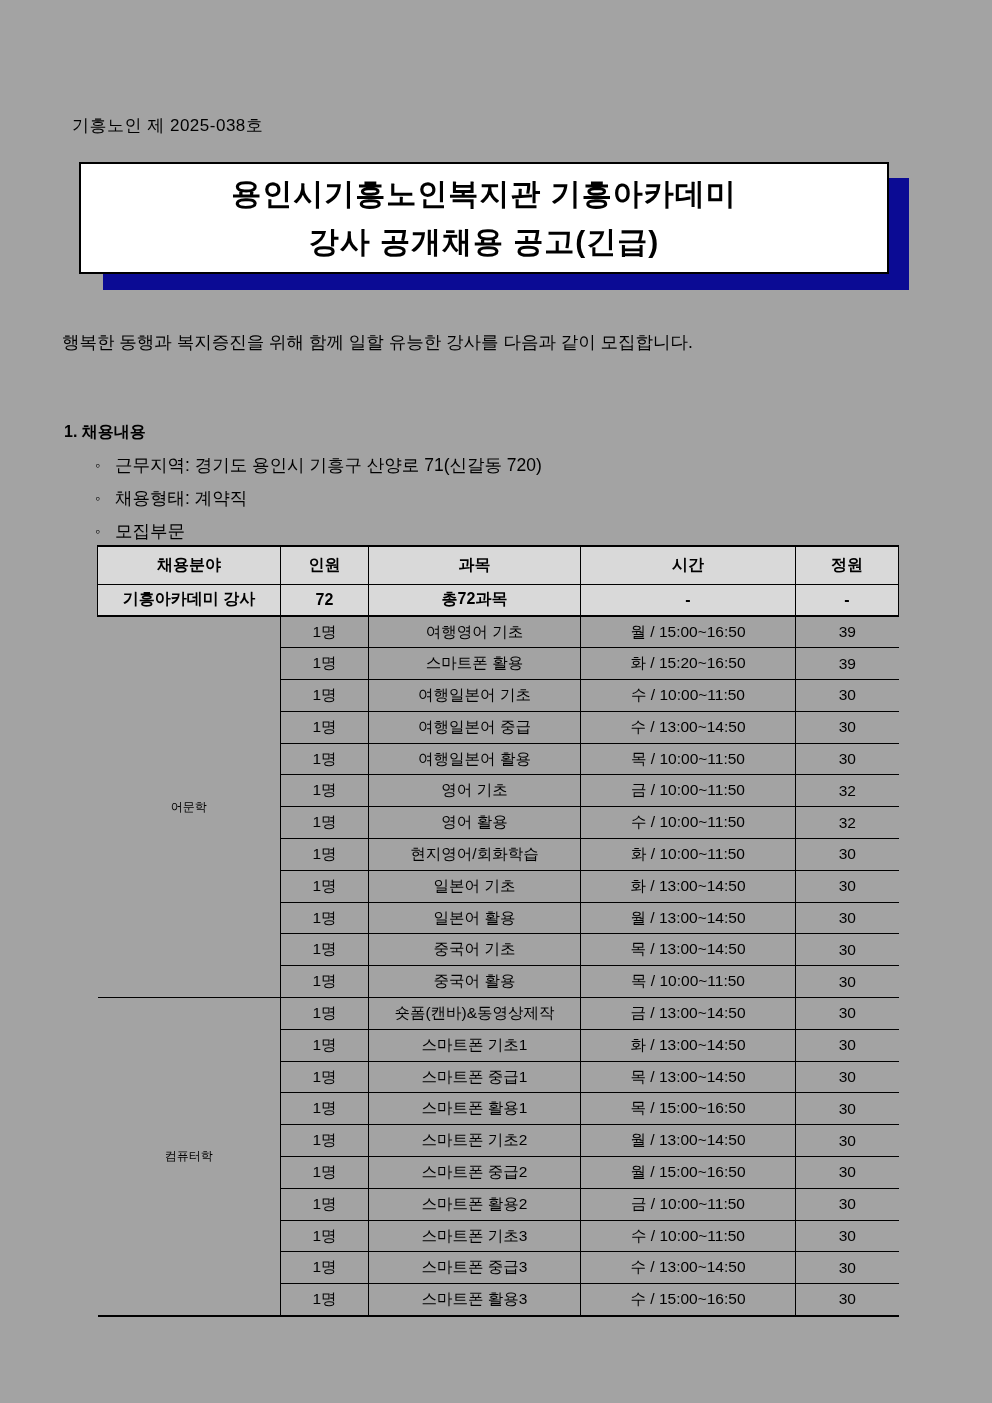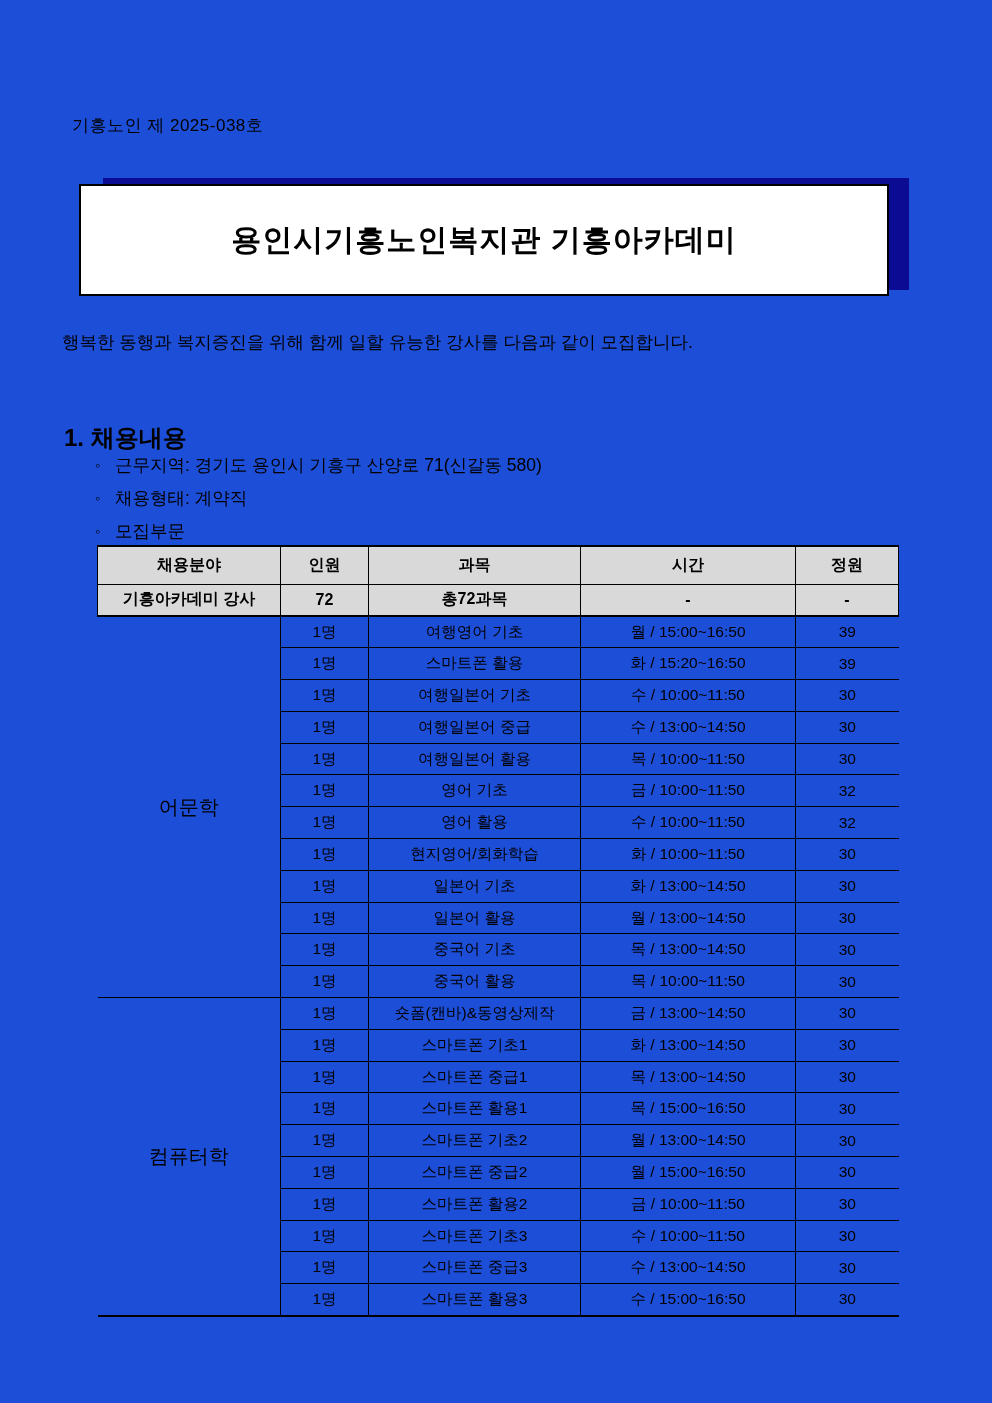--- a/index.html
+++ b/index.html
@@ -2,21 +2,21 @@
 <html style="--shadow-color: #0B0B94; --header-bg: #D9D9D9;"><head>
 <meta charset="utf-8">
 <style>
   * { margin: 0; padding: 0; box-sizing: border-box; }
   html, body { background: #ffffff; }
   body { font-family: "Liberation Sans", "DejaVu Sans", sans-serif; color: #000; }
   .page {
     position: relative;
     width: 992px;
     height: 1403px;
-    background: #1d4ed8;
+    background: #a3a3a3;
     overflow: hidden;
   }
   .doc-number {
     position: absolute;
     left: 72px; top: 114px;
     font-size: 17px;
     letter-spacing: 0.5px;
   }
   .title-shadow {
     position: absolute;
@@ -28,42 +28,41 @@
     position: absolute;
     left: 79px; top: 162px;
     width: 810px; height: 112px;
     background: #ffffff;
     border: 2px solid #000;
     display: flex;
     flex-direction: column;
     justify-content: center;
     align-items: center;
     text-align: center;
-    margin-top: 22px;
   }
   .title-line {
     font-size: 30px;
     font-weight: bold;
     line-height: 48px;
     letter-spacing: 1px;
     white-space: nowrap;
   }
   .intro {
     position: absolute;
     left: 62px; top: 326px;
     width: 875px;
     font-size: 17.5px;
     line-height: 33px;
     white-space: nowrap;
   }
   .intro-l1 { padding-left: 26px; }
   .sec-heading {
     position: absolute;
     left: 64px; top: 422px;
-    font-size: 24px;
+    font-size: 16px;
     font-weight: bold;
   }
   .bullets {
     position: absolute;
     left: 95px; top: 448px;
   }
   .bullet {
     display: flex;
     align-items: center;
     height: 33px;
@@ -106,46 +105,47 @@
     font-weight: bold;
     font-size: 16px;
     height: 32px;
   }
   .rt tr.data td {
     border: 1px solid #000;
     height: 31.8px;
   }
   .rt tr.data td.cat {
     border-left: none;
-    font-size: 20px;
+    font-size: 12px;
   }
   .rt tr.data td.col-capacity { border-right: none; }
 </style>
 </head>
 <body>
 
 <div class="page">
 
   <div class="doc-number">기흥노인 제 2025-038호</div>
 
   <div class="title-shadow"></div>
   <div class="title-box">
     <div class="title-line">용인시기흥노인복지관 기흥아카데미</div>
+    <div class="title-line">강사 공개채용 공고(긴급)</div>
   </div>
 
   <div class="intro">
     <div class="intro-l2">행복한 동행과 복지증진을 위해 함께 일할 유능한 강사를 다음과 같이 모집합니다.</div>
   </div>
 
   <div class="sec-heading">1. 채용내용</div>
 
   <div class="bullets">
     <div class="bullet">
       <span class="bchar">◦</span>
-      <span class="btext">근무지역: 경기도 용인시 기흥구 산양로 71(신갈동 580)</span>
+      <span class="btext">근무지역: 경기도 용인시 기흥구 산양로 71(신갈동 720)</span>
     </div>
     <div class="bullet">
       <span class="bchar">◦</span>
       <span class="btext">채용형태: 계약직</span>
     </div>
     <div class="bullet">
       <span class="bchar">◦</span>
       <span class="btext">모집부문</span>
     </div>
   </div>

